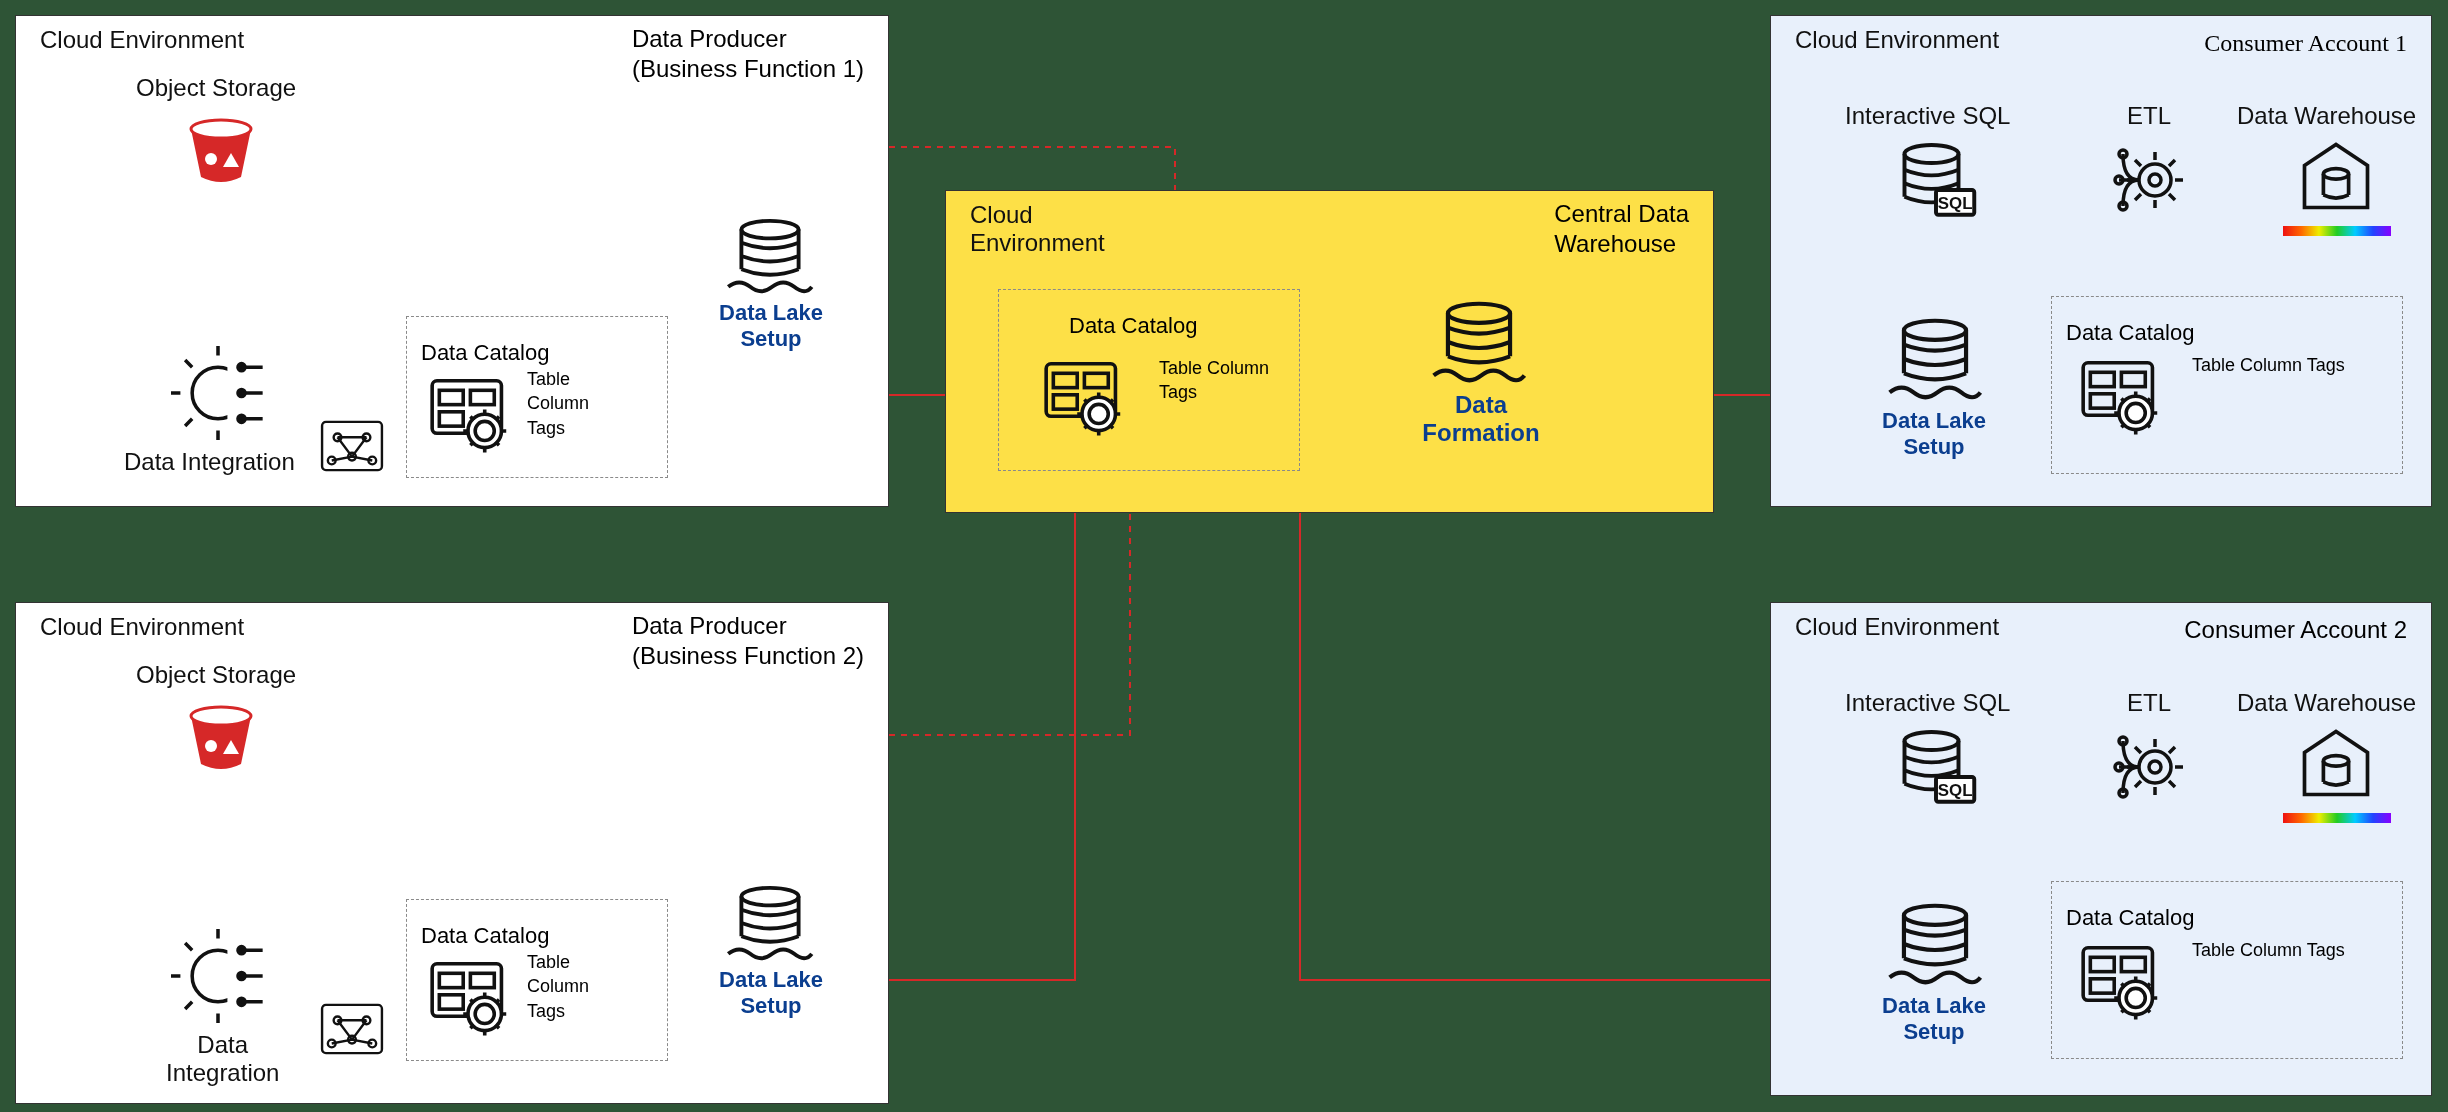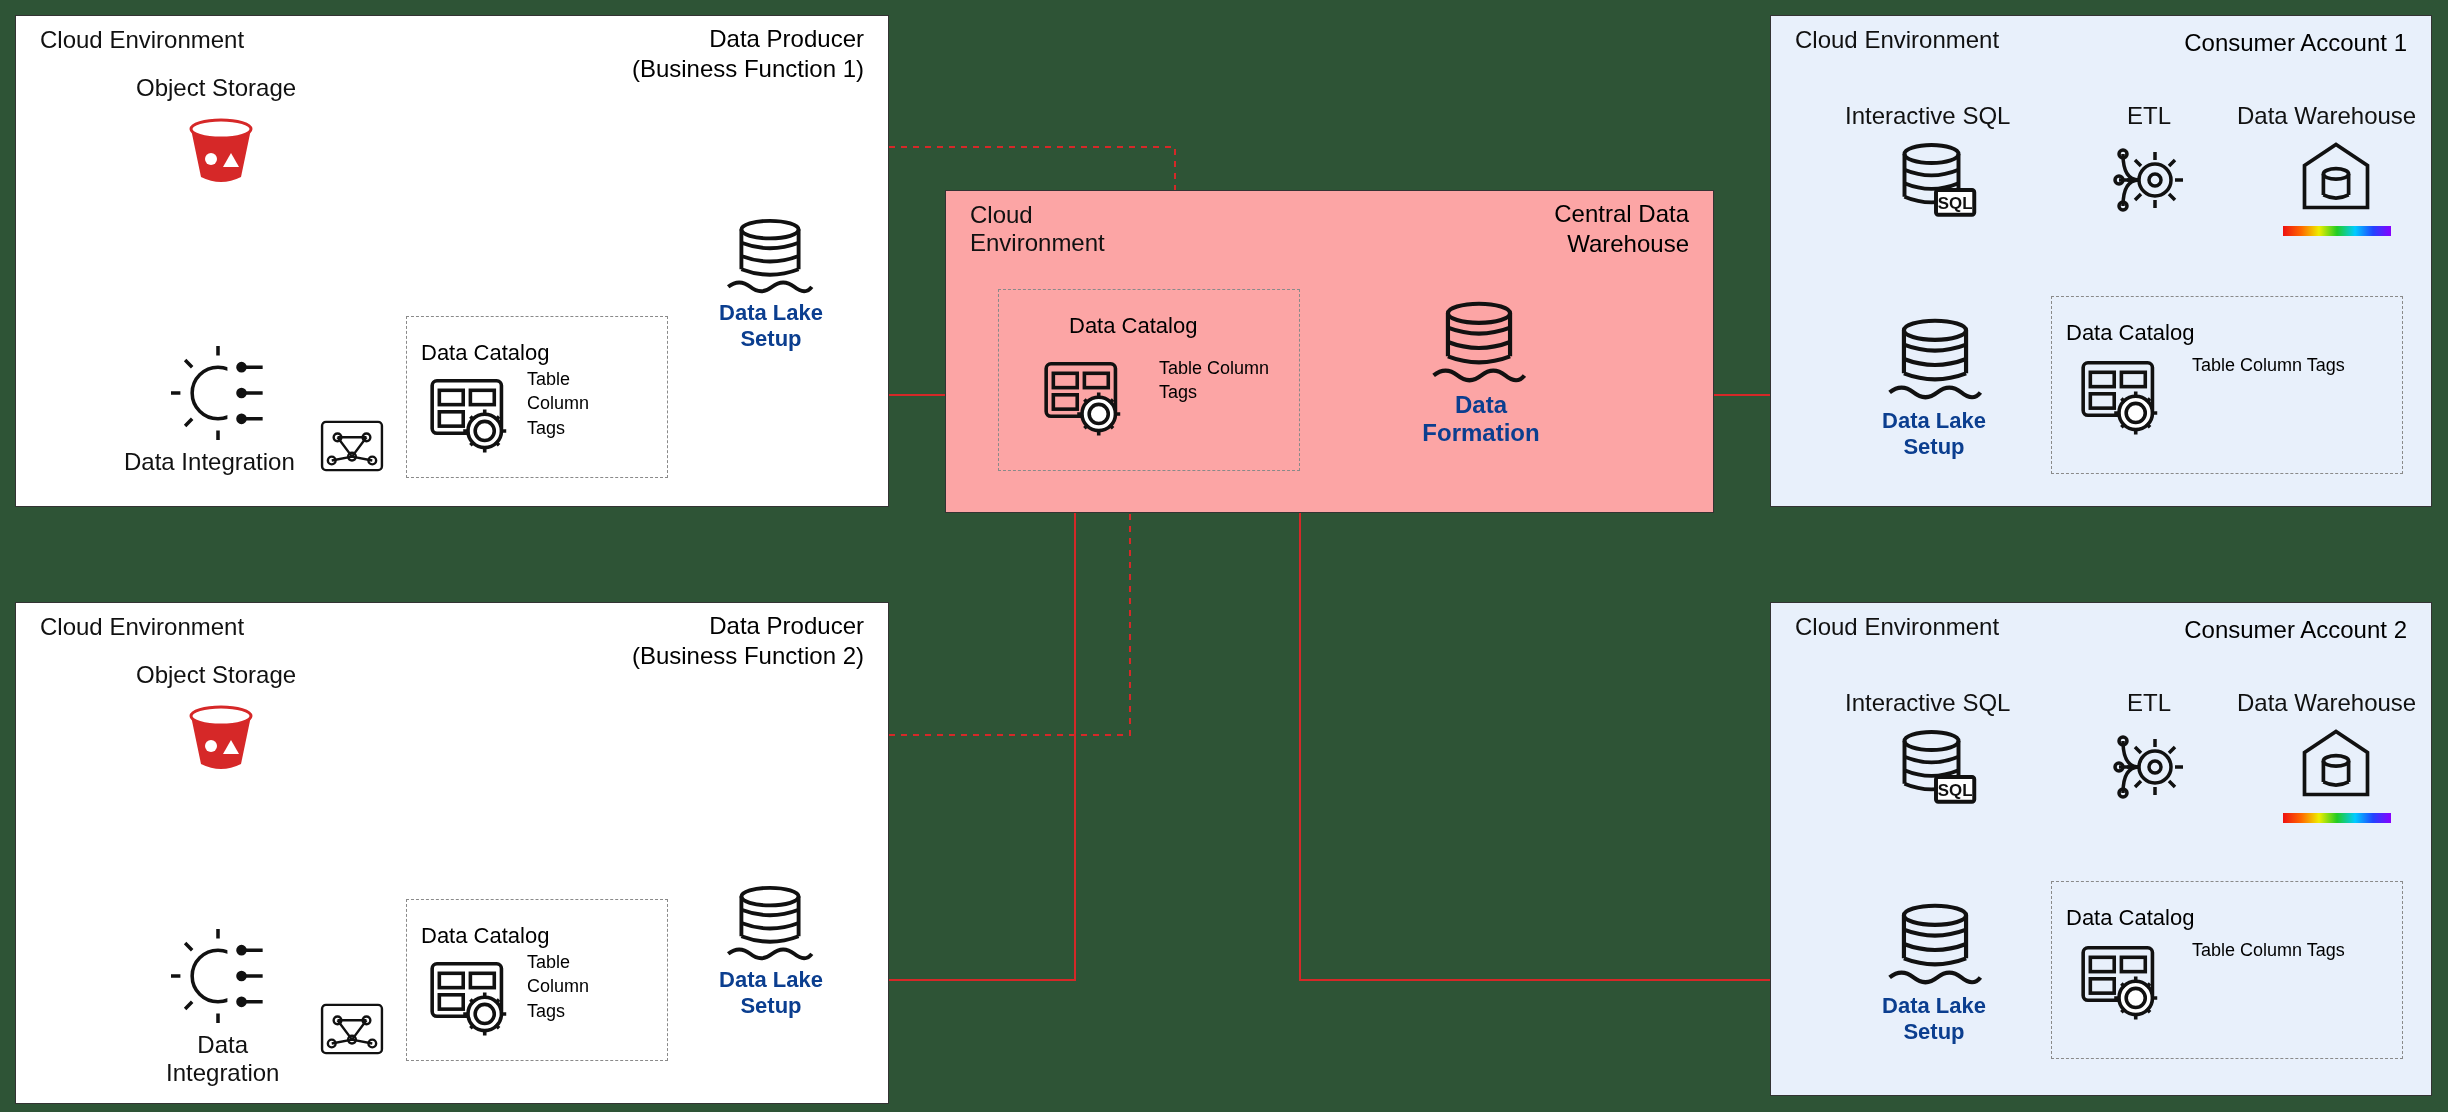--- a/index.html
+++ b/index.html
@@ -1,22 +1,22 @@
 <!DOCTYPE html>
 <html><head>
 <meta charset="utf-8">
 <style>
   html, body { margin:0; padding:0; background:#2e5436; font-family: -apple-system, BlinkMacSystemFont, "Segoe UI", Arial, sans-serif; }
   .canvas { position:relative; width:2144px; height:1112px; }
   .panel { position:absolute; border:1px solid #333; background:#fff; }
   .panel.blue { background:#e8f0fb; }
-  .panel.gray { background:#fca5a5; }
+  .panel.gray { background:#fde047; }
   .hdr { position:absolute; color:#111; }
   .hdr.left { left:24px; top:10px; font-size:24px; font-weight:400; }
-  .hdrTitle { position:absolute; right:24px; top:8px; font-size:24px; text-align:right; line-height:1.25; }
+  .hdrTitle { position:absolute; right:24px; top:8px; font-size:24px; text-align:left; line-height:1.25; }
   .lbl { position:absolute; font-size:24px; color:#111; text-align:center; }
   .blueTxt { color:#0b3e8f; font-weight:600; font-size:22px; text-align:center; }
   .dashedBox { position:absolute; border:1.5px dashed #8a8a8a; }
   .catTitle { position:absolute; left:14px; top:23px; font-size:22px; }
   .catItems { position:absolute; left:120px; top:50px; font-size:18px; line-height:1.35; }
   svg.icon { position:absolute; }
   .rainbow { position:absolute; height:10px; background:linear-gradient(90deg,#e11,#f60,#ee0,#2c2,#0cf,#24f,#80f); }
 </style>
 </head>
 <body>
@@ -213,21 +213,21 @@
 
     <svg class="icon" viewBox="0 0 80 72" style="left:485px; top:108px; width:96px; height:86px;">
         <use href="#lakeIcon"></use>
       </svg>
     <div class="blueTxt" style="position:absolute; left:460px; top:200px; width:150px; white-space:pre-line; font-size:24px;">Data
 Formation</div>
   </div>
 
   <div class="panel blue" style="left:1770px; top:15px; width:660px; height:490px;">
     <div class="hdr left">Cloud Environment</div>
-    <div class="hdrTitle" style="top:12px;">Consumer Account 1</div>
+    <div class="hdrTitle" style="top:12px;font-family:Liberation Serif, serif;">Consumer Account 1</div>
 
     <div class="lbl" style="left:74px; top:86px;">Interactive SQL</div>
     <svg class="icon" viewBox="0 0 80 72" style="left:120px; top:124px; width:90px; height:82px;">
         <use href="#sqlIcon"></use>
       </svg>
 
     <div class="lbl" style="left:356px; top:86px;">ETL</div>
     <svg class="icon" viewBox="0 0 80 80" style="left:336px; top:124px; width:88px; height:80px;">
         <use href="#etlIcon"></use>
       </svg>

